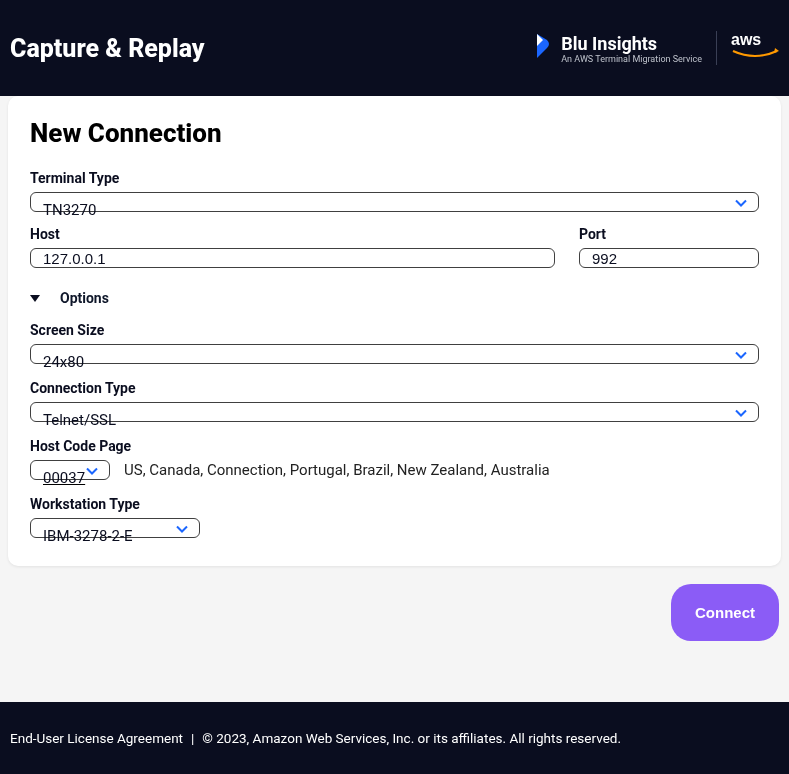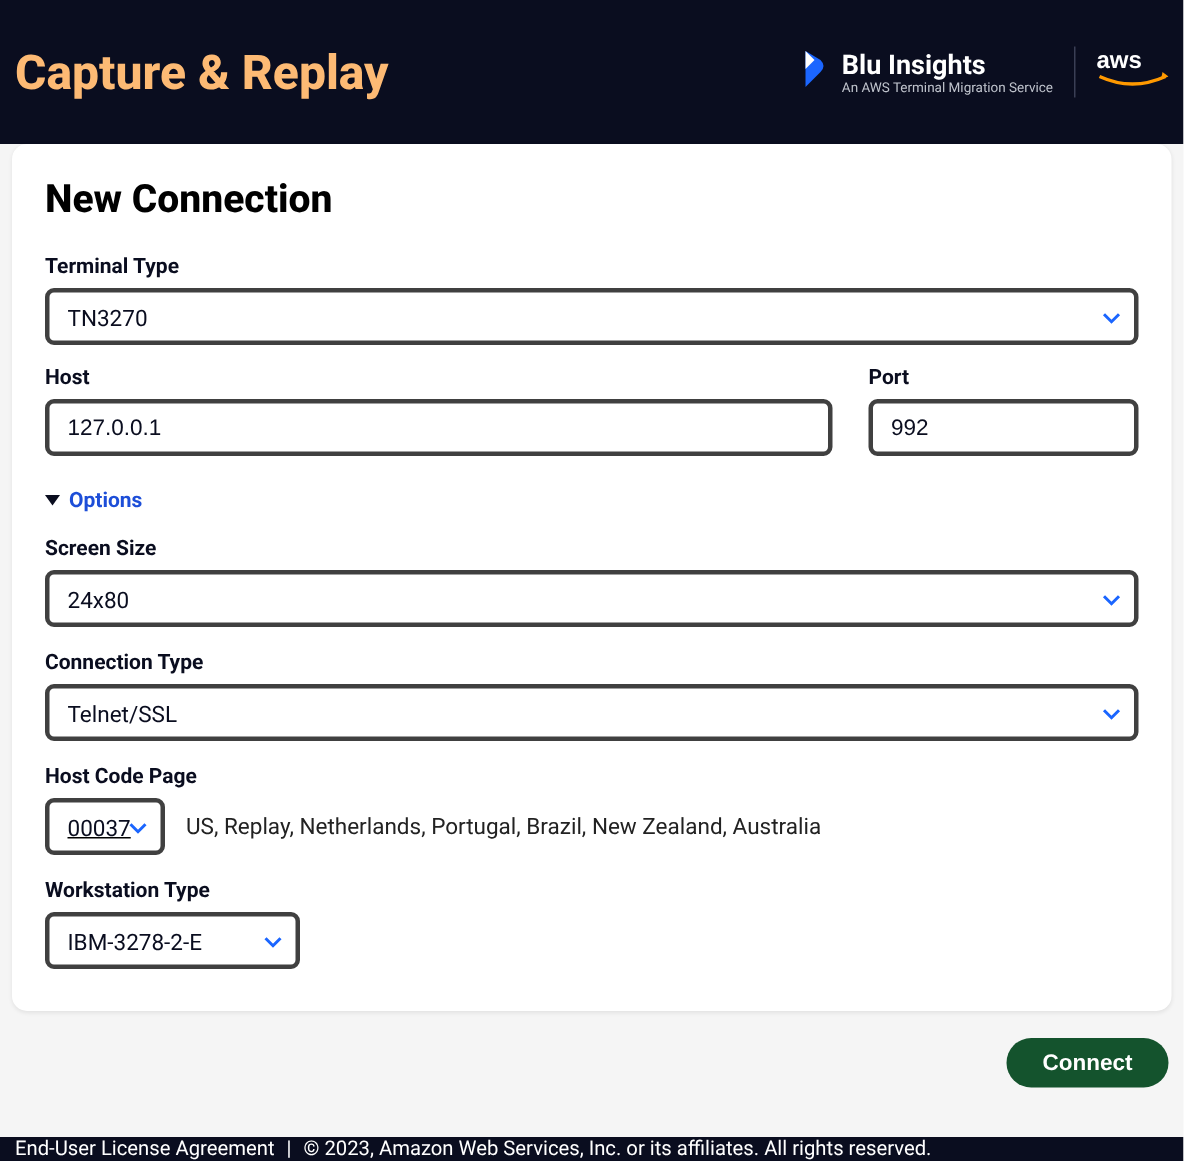--- a/index.html
+++ b/index.html
@@ -19,23 +19,23 @@
 .header {
   background: #0a0d1f;
   color: #fff;
   display: flex;
   align-items: center;
   justify-content: space-between;
   padding: 18px 10px 18px 10px;
   height: 96px;
 }
 .header-title {
-  font-size: 32px;
+  font-size: 25px;
   font-weight: 800;
-  color: #fdba74;
+  color: #ffffff;
 }
 .header-brand {
   display: flex;
   align-items: center;
   gap: 14px;
 }
 .brand-blu {
   display: flex;
   align-items: center;
   gap: 8px;
@@ -78,27 +78,27 @@
   font-size: 14px;
   font-weight: 700;
   color: #0a0d1f;
   margin-bottom: 6px;
 }
 .select-wrap {
   position: relative;
 }
 .select, .input {
   width: 100%;
-  border: 3px solid #404040;
+  border: 1px solid #404040;
   border-radius: 6px;
   padding: 8px 12px;
   font-size: 15px;
   color: #0a0d1f;
   background: #fff;
-  height: 38px;
+  height: 20px;
   appearance: none;
   outline: none;
 }
 .select {
   padding-right: 36px;
   cursor: pointer;
 }
 .caret {
   position: absolute;
   right: 12px;
@@ -113,24 +113,24 @@
 }
 .col-host {
   flex: 1;
 }
 .col-port {
   width: 180px;
 }
 .options-toggle {
   display: flex;
   align-items: center;
-  gap: 6px;
+  gap: 20px;
   font-size: 14px;
   font-weight: 700;
-  color: #1d4ed8;
+  color: #0f172a;
   margin-top: 22px;
   cursor: pointer;
 }
 .field-block {
   margin-top: 16px;
 }
 .row-inline {
   display: flex;
   align-items: center;
   gap: 14px;
@@ -145,35 +145,35 @@
 .desc {
   font-size: 15px;
   color: #222;
 }
 .footer-actions {
   display: flex;
   justify-content: flex-end;
   padding: 18px 10px 0 10px;
 }
 .btn-primary {
-  background: #14532d;
+  background: #8b5cf6;
   color: #fff;
   border: none;
   border-radius: 20px;
-  padding: 8px 24px;
+  padding: 20px 24px;
   font-size: 15px;
   font-weight: 700;
   cursor: pointer;
 }
 .page-footer {
   margin-top: auto;
   background: #0a0d1f;
   color: #fff;
   font-size: 13.5px;
-  padding: 0 10px;
+  padding: 28px 10px;
   display: flex;
   align-items: center;
   gap: 6px;
 }
 .page-footer .sep {
   color: #fff;
   margin: 0 2px;
 }
 </style>
 </head>
@@ -269,21 +269,21 @@
       <div class="field-label">Host Code Page</div>
       <div class="row-inline">
         <div class="select-wrap select-small">
           <div class="select">00037</div>
           <span class="caret">
             <svg width="12" height="8" viewBox="0 0 12 8">
                 <path d="M1 1 L6 6 L11 1" stroke="#1b66ff" stroke-width="2" fill="none"></path>
               </svg>
           </span>
         </div>
-        <span class="desc">US, Replay, Netherlands, Portugal, Brazil, New Zealand, Australia</span>
+        <span class="desc">US, Canada, Connection, Portugal, Brazil, New Zealand, Australia</span>
       </div>
     </div>
 
     <div class="field-block">
       <div class="field-label">Workstation Type</div>
       <div class="row-inline">
         <div class="select-wrap select-mid">
           <div class="select">IBM-3278-2-E</div>
           <span class="caret">
             <svg width="12" height="8" viewBox="0 0 12 8">

